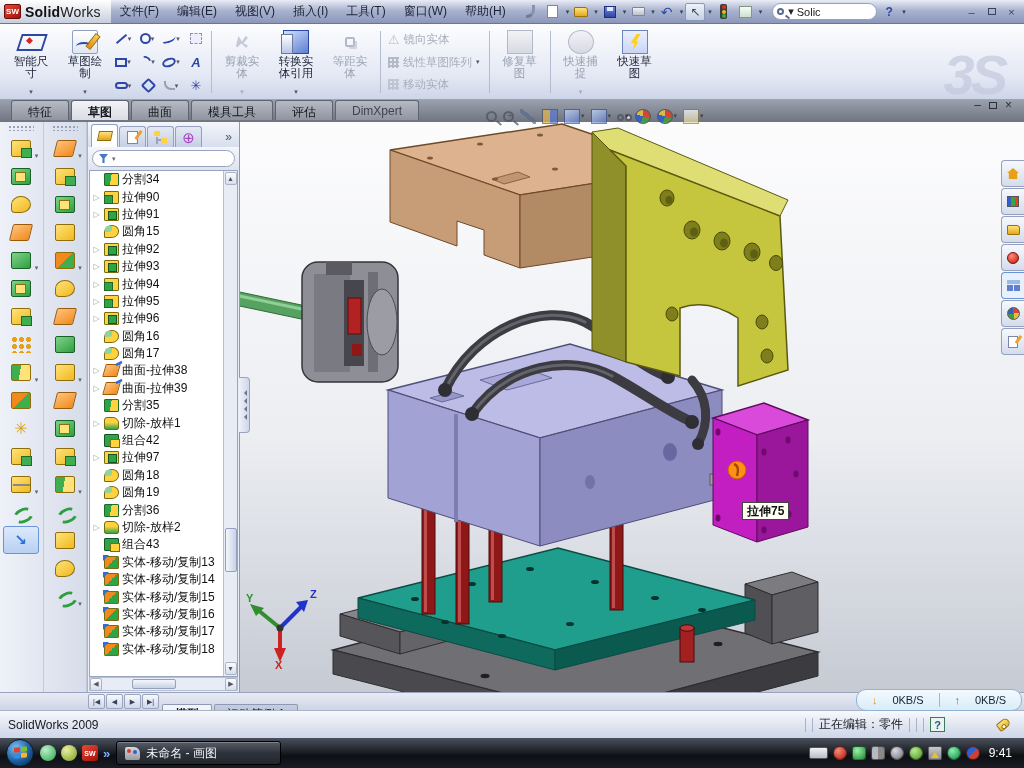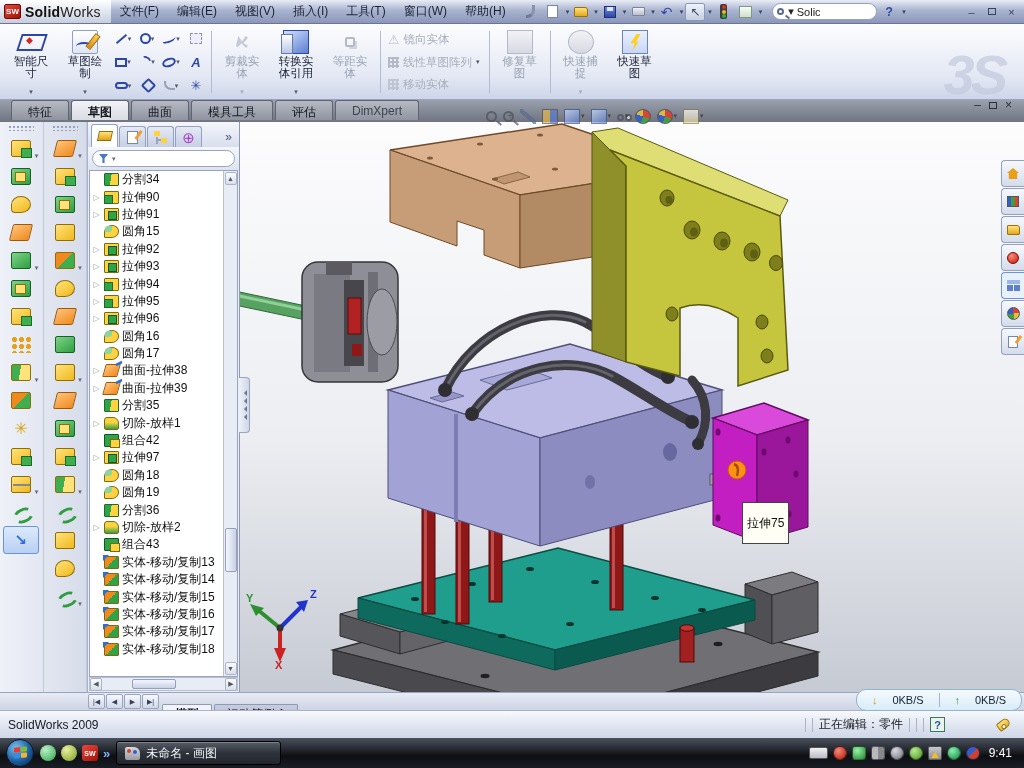--- a/index.html
+++ b/index.html
@@ -161,21 +161,21 @@
   .varr{width:12px;height:13px;font-size:7px;color:#556;display:flex;align-items:center;justify-content:center;background:linear-gradient(#fbfcfe,#d8deea);border:1px solid #aab4c8;border-radius:2px;margin:1px 0;}
   .vtrack{flex:1;position:relative;width:12px;}
   .vthumb{position:absolute;left:0;top:72%;width:12px;height:44px;background:linear-gradient(90deg,#f4f7fc,#c8d2e6);border:1px solid #93a0bf;border-radius:2px;}
   .hscroll{height:14px;margin:0 1px 1px;background:#e8ecf4;border:1px solid #b8c0d4;display:flex;align-items:center;}
   .hthumb{width:44px;height:10px;margin-left:30px;background:linear-gradient(#f4f7fc,#c8d2e6);border:1px solid #93a0bf;border-radius:2px;}
   .collapser{position:absolute;right:-11px;top:255px;width:11px;height:56px;background:linear-gradient(90deg,#eef1f8,#cfd6e8);border:1px solid #9aa4bf;border-left:none;border-radius:0 4px 4px 0;display:flex;flex-direction:column;align-items:center;justify-content:center;gap:2px;z-index:5;}
   .collapser i{width:0;height:0;border:3px solid transparent;border-right-color:#6a7490;}
 
   
   .viewport{flex:1;position:relative;background:linear-gradient(#fcfcfd 0%,#eceef2 55%,#c6cad3 100%);overflow:hidden;}
-  .tooltip{position:absolute;left:502px;top:380px;background:#fefef4;border:1px solid #444;font-size:12px;padding:12px 4px;line-height:16px;color:#111;z-index:6;}
+  .tooltip{position:absolute;left:502px;top:380px;background:#fefef4;border:1px solid #444;font-size:12px;padding:0 4px;line-height:16px;color:#111;z-index:6;font-weight:bold;}
 
   
   .hud{left:484px;top:103px;height:26px;display:flex;align-items:center;gap:2px;z-index:8;opacity:.92;}
   .hudbtn{display:flex;align-items:center;padding:1px 2px;border-radius:3px;}
   .hic{width:16px;height:15px;position:relative;opacity:.75;}
   .hic.color{opacity:1;}
   .hc{font-size:7px;color:#333;margin-left:1px;opacity:.8;}
   .h-mag{border:2px solid #4a4f5a;border-radius:50%;width:11px;height:11px;}
   .h-mag:after{content:"";position:absolute;left:8px;top:9px;width:6px;height:2px;background:#4a4f5a;transform:rotate(40deg);}
   .h-magp:before{content:"+";position:absolute;left:2px;top:-3px;color:#4a4f5a;font-size:10px;}

